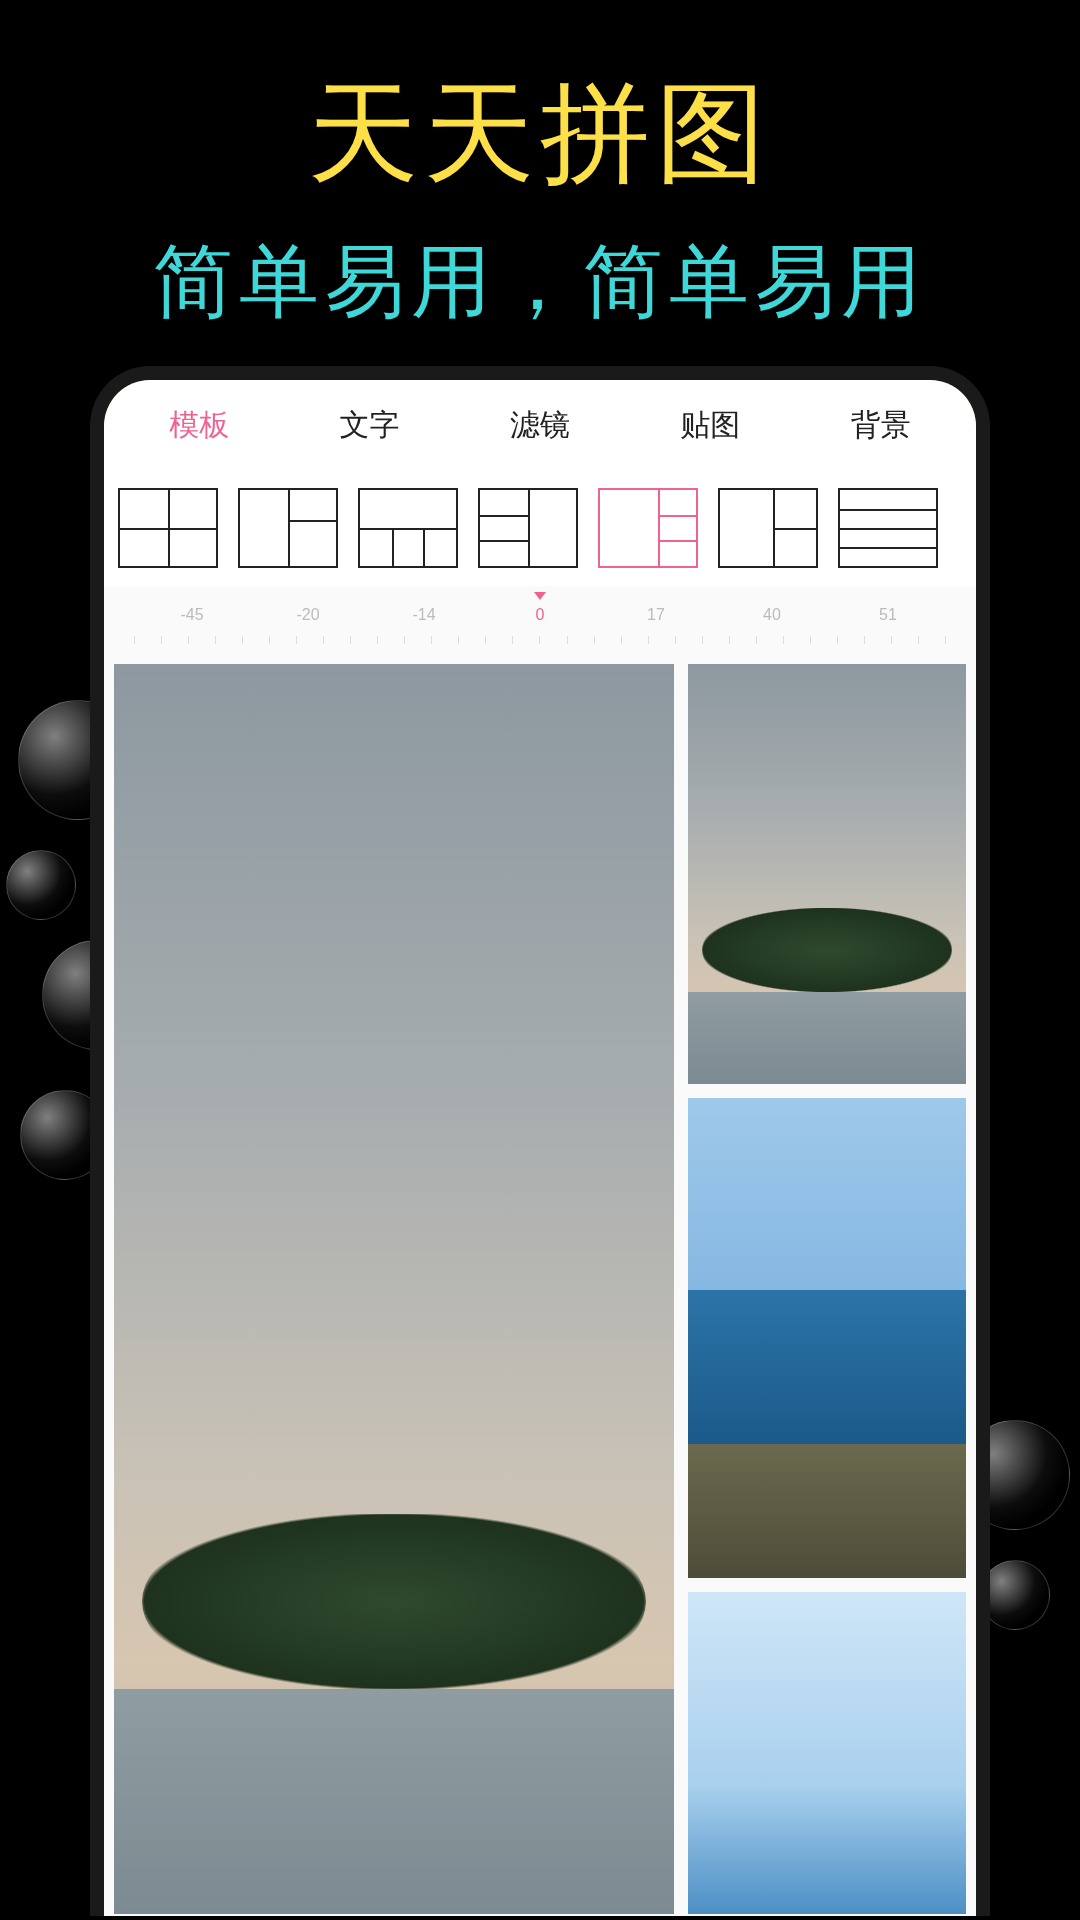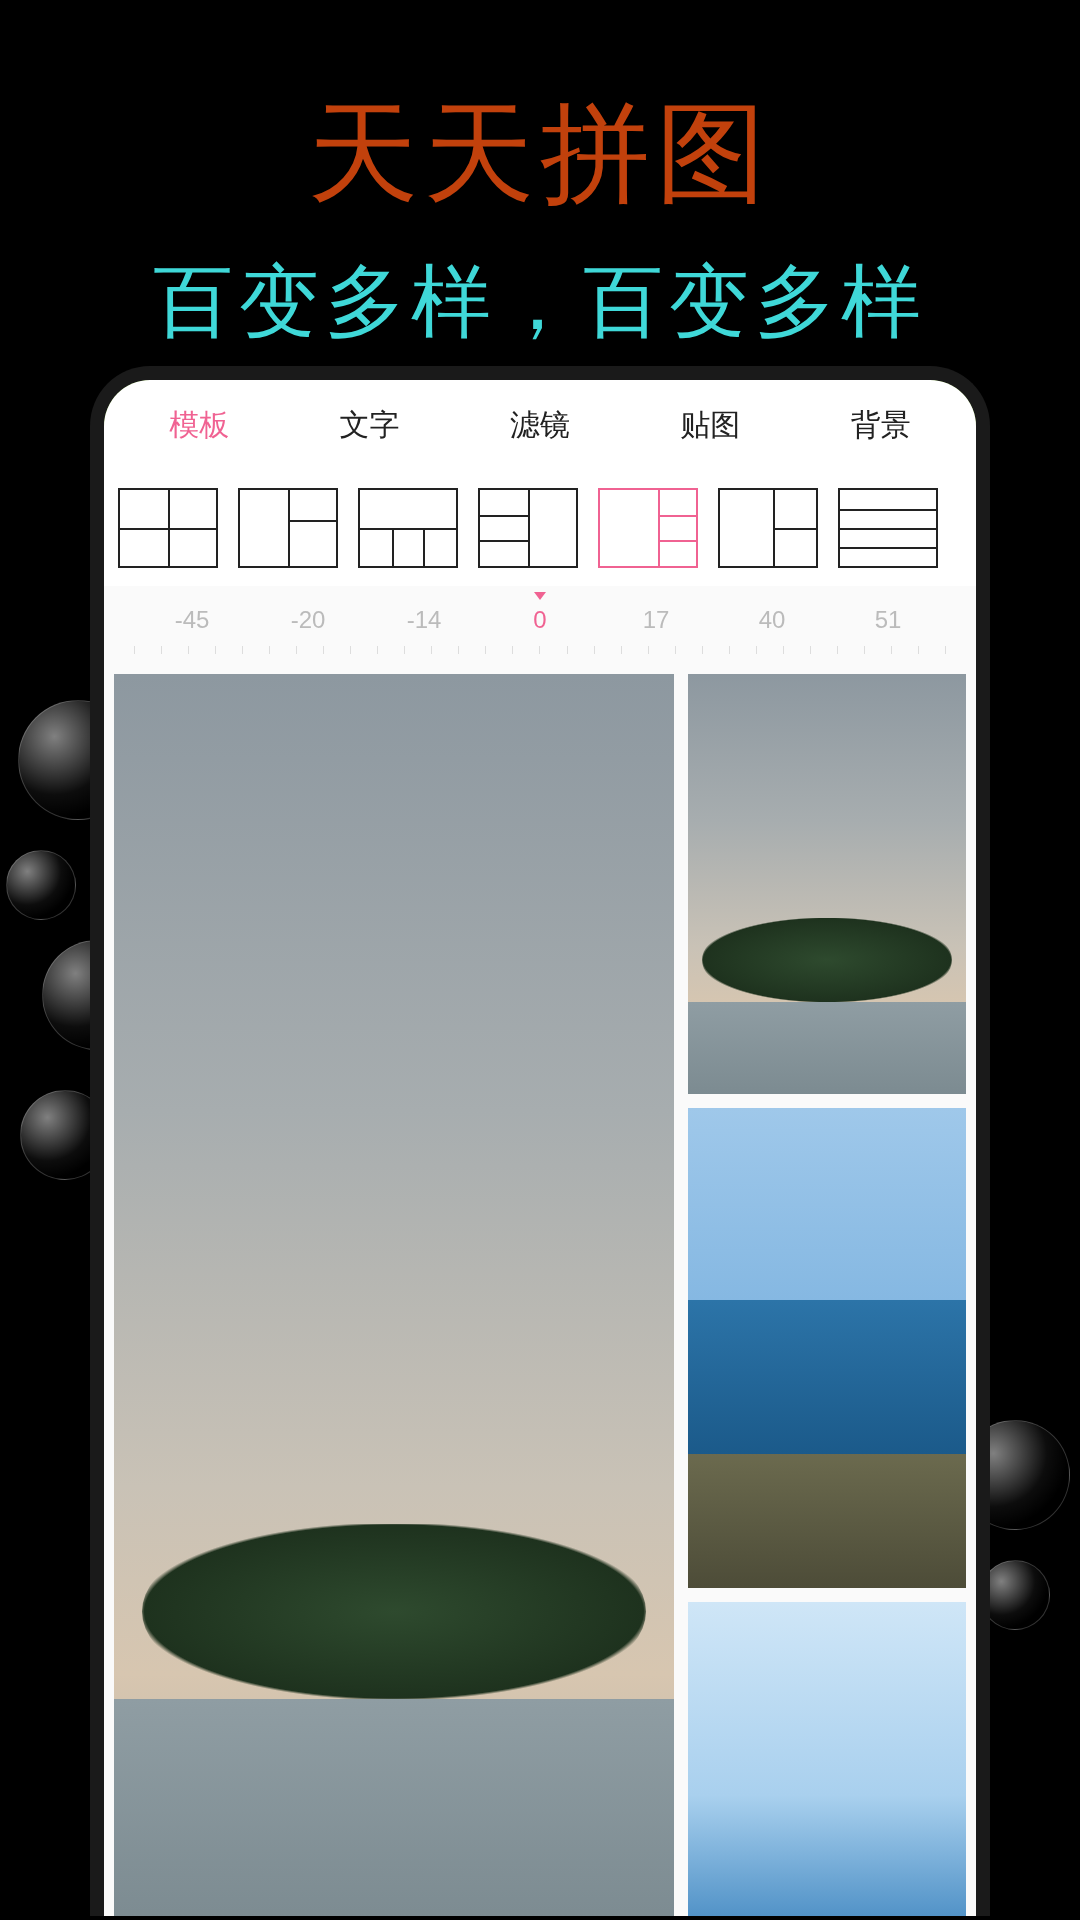--- a/index.html
+++ b/index.html
@@ -1,30 +1,30 @@
 <!DOCTYPE html>
 <html><head>
 <meta charset="utf-8">
 <style>
 *{margin:0;padding:0;box-sizing:border-box}
 body{width:1080px;height:1920px;background:#000;font-family:"PingFang SC","Microsoft YaHei",sans-serif;overflow:hidden;position:relative}
-.hero-title{text-align:center;font-family:"KaiTi","STKaiti",serif;color:#c2410c;font-size:110px;font-weight:400;padding-top:80px;letter-spacing:6px}
+.hero-title{text-align:center;font-family:"KaiTi","STKaiti",serif;color:#fde047;font-size:110px;font-weight:400;padding-top:60px;letter-spacing:6px}
 .hero-sub{text-align:center;font-family:"KaiTi","STKaiti",serif;color:#3fd8d8;font-size:80px;font-weight:400;padding-top:20px;letter-spacing:6px}
 .bubble{position:absolute;border-radius:50%;background:radial-gradient(circle at 30% 30%,rgba(255,255,255,.5),rgba(255,255,255,.05) 50%,rgba(255,255,255,0) 70%);border:1px solid rgba(255,255,255,.2)}
 .phone{position:absolute;left:90px;top:366px;width:900px;height:1550px;background:#4d7c0f;border:14px solid #1a1a1a;border-bottom:none;border-radius:60px 60px 0 0;overflow:hidden}
 .tabs{display:flex;height:90px;align-items:center;padding:0 10px;justify-content:space-around;background:#fff}
 .tab{font-size:30px;color:#222;padding:10px 18px}
 .tab.active{color:#f06292}
 .tpl-row{display:flex;gap:20px;padding:18px 14px 18px 14px;background:#fff;overflow:hidden}
 .tpl{width:100px;height:80px;border:2px solid #222;flex:0 0 auto;position:relative;background:#fff}
 .tpl.sel{border-color:#f06292}
 .tpl .v{position:absolute;top:0;bottom:0;width:2px;background:#222}
 .tpl .h{position:absolute;left:0;right:0;height:2px;background:#222}
 .tpl.sel .v,.tpl.sel .h{background:#f06292}
-.ruler{display:flex;justify-content:space-between;align-items:center;padding:20px 30px 30px;background:#fafafa;position:relative;font-size:24px;color:#bbb}
+.ruler{display:flex;justify-content:space-between;align-items:center;padding:20px 30px 30px;background:#fafafa;position:relative;font-size:16px;color:#bbb}
 .ruler .val{flex:1;text-align:center}
 .ruler .zero{color:#f06292;position:relative}
 .ruler .zero::before{content:"";position:absolute;top:-14px;left:50%;transform:translateX(-50%);border-left:6px solid transparent;border-right:6px solid transparent;border-top:8px solid #f06292}
 .ticks{position:absolute;left:30px;right:30px;bottom:8px;height:10px;display:flex;justify-content:space-between}
 .ticks span{width:1px;height:8px;background:#ddd}
 .canvas{background:#fafafa;padding:10px;display:flex;gap:14px;height:1270px}
 .col-l{flex:0 0 560px}
 .col-r{flex:1;display:flex;flex-direction:column;gap:14px}
 .ph{background:#888;position:relative;overflow:hidden}
 .ph-main{height:100%}
@@ -44,21 +44,21 @@
 <body>
 
 <div class="bubble" style="left:18px;top:700px;width:120px;height:120px"></div>
 <div class="bubble" style="left:6px;top:850px;width:70px;height:70px"></div>
 <div class="bubble" style="left:42px;top:940px;width:110px;height:110px"></div>
 <div class="bubble" style="left:20px;top:1090px;width:90px;height:90px"></div>
 <div class="bubble" style="right:10px;top:1420px;width:110px;height:110px"></div>
 <div class="bubble" style="right:30px;top:1560px;width:70px;height:70px"></div>
 
 <div class="hero-title">天天拼图</div>
-<div class="hero-sub">百变多样，百变多样</div>
+<div class="hero-sub">简单易用，简单易用</div>
 
 <div class="phone">
 
   <div class="tabs">
     <div class="tab active">模板</div>
     <div class="tab">文字</div>
     <div class="tab">滤镜</div>
     <div class="tab">贴图</div>
     <div class="tab">背景</div>
   </div>

